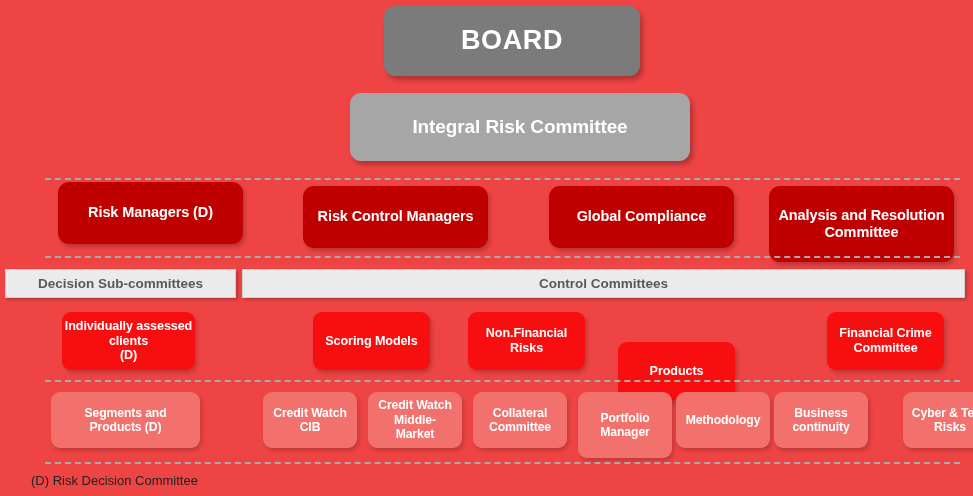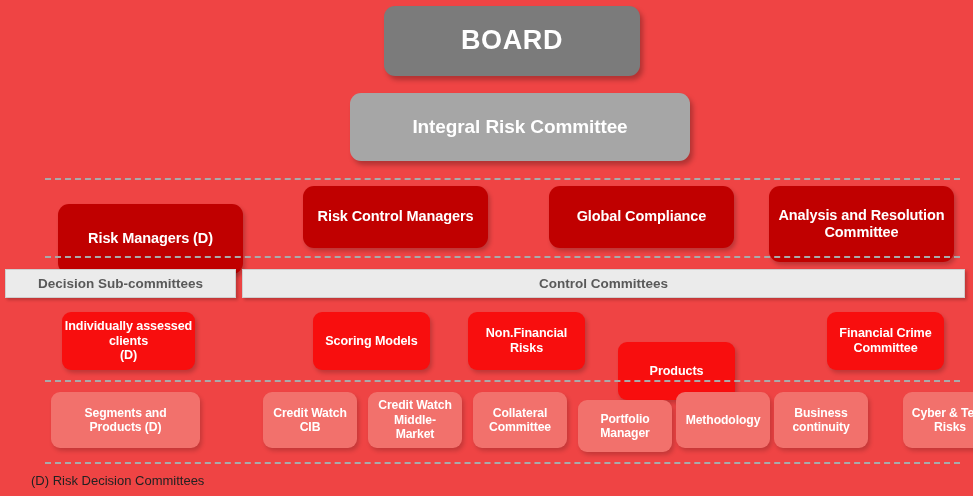--- a/index.html
+++ b/index.html
@@ -112,21 +112,21 @@
 <body>
 
 <div id="chart-root">
 
   <div class="node node-board" style="left:384px; top:6px; width:256px; height:70px;">BOARD</div>
 
   <div class="node node-irc" style="left:350px; top:93px; width:340px; height:68px;">Integral Risk Committee</div>
 
   <div class="dash" style="left:45px; top:178px; width:915px;"></div>
 
-  <div class="node node-darkred" style="left:58px; top:204px; width:185px; height:70px;">Risk Managers (D)</div>
+  <div class="node node-darkred" style="left:58px; top:182px; width:185px; height:62px;">Risk Managers (D)</div>
 
   <div class="node node-darkred" style="left:303px; top:186px; width:185px; height:62px;">Risk Control Managers</div>
 
   <div class="node node-darkred" style="left:549px; top:186px; width:185px; height:62px;">Global Compliance</div>
 
   <div class="node node-darkred" style="left:769px; top:186px; width:185px; height:76px;">Analysis and Resolution
 Committee</div>
 
   <div class="dash" style="left:45px; top:256px; width:915px;"></div>
 
@@ -156,28 +156,28 @@
   <div class="node node-salmon" style="left:263px; top:392px; width:94px; height:56px;">Credit Watch
 CIB</div>
 
   <div class="node node-salmon" style="left:368px; top:392px; width:94px; height:56px;">Credit Watch
 Middle-
 Market</div>
 
   <div class="node node-salmon" style="left:473px; top:392px; width:94px; height:56px;">Collateral
 Committee</div>
 
-  <div class="node node-salmon" style="left:578px; top:400px; width:94px; height:52px;">Portfolio
+  <div class="node node-salmon" style="left:578px; top:392px; width:94px; height:66px;">Portfolio
 Manager</div>
 
   <div class="node node-salmon" style="left:676px; top:392px; width:94px; height:56px;">Methodology</div>
 
   <div class="node node-salmon" style="left:774px; top:392px; width:94px; height:56px;">Business
 continuity</div>
 
   <div class="node node-salmon" style="left:903px; top:392px; width:94px; height:56px;">Cyber &amp; Tech
 Risks</div>
 
   <div class="dash" style="left:45px; top:462px; width:915px;"></div>
 
-  <div class="footnote" style="left:31px; top:473px;">(D) Risk Decision Committees</div>
+  <div class="footnote" style="left:31px; top:473px;">(D) Risk Decision Committee</div>
 
 </div>
 
 </body></html>

